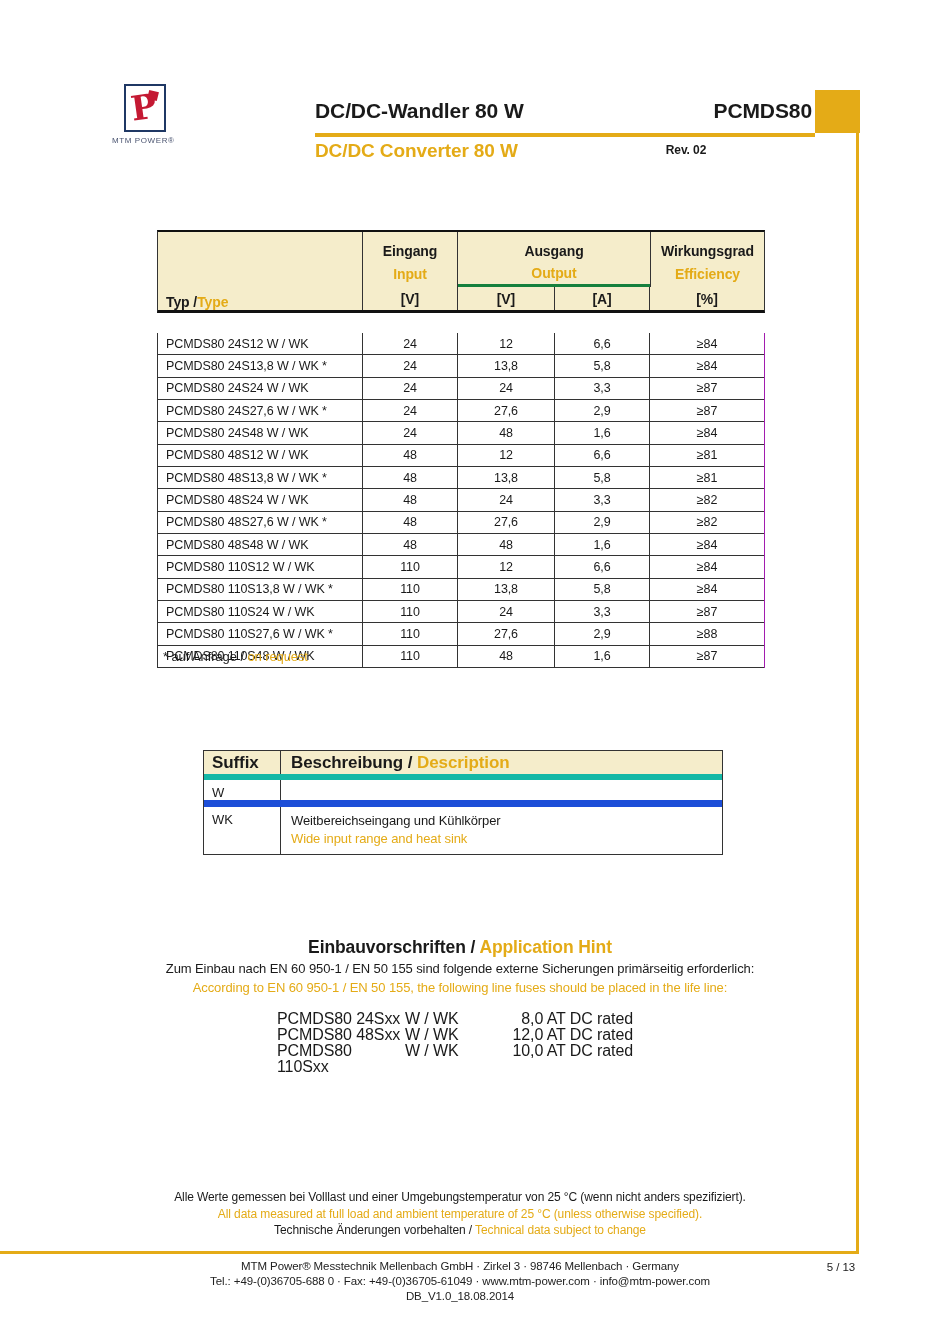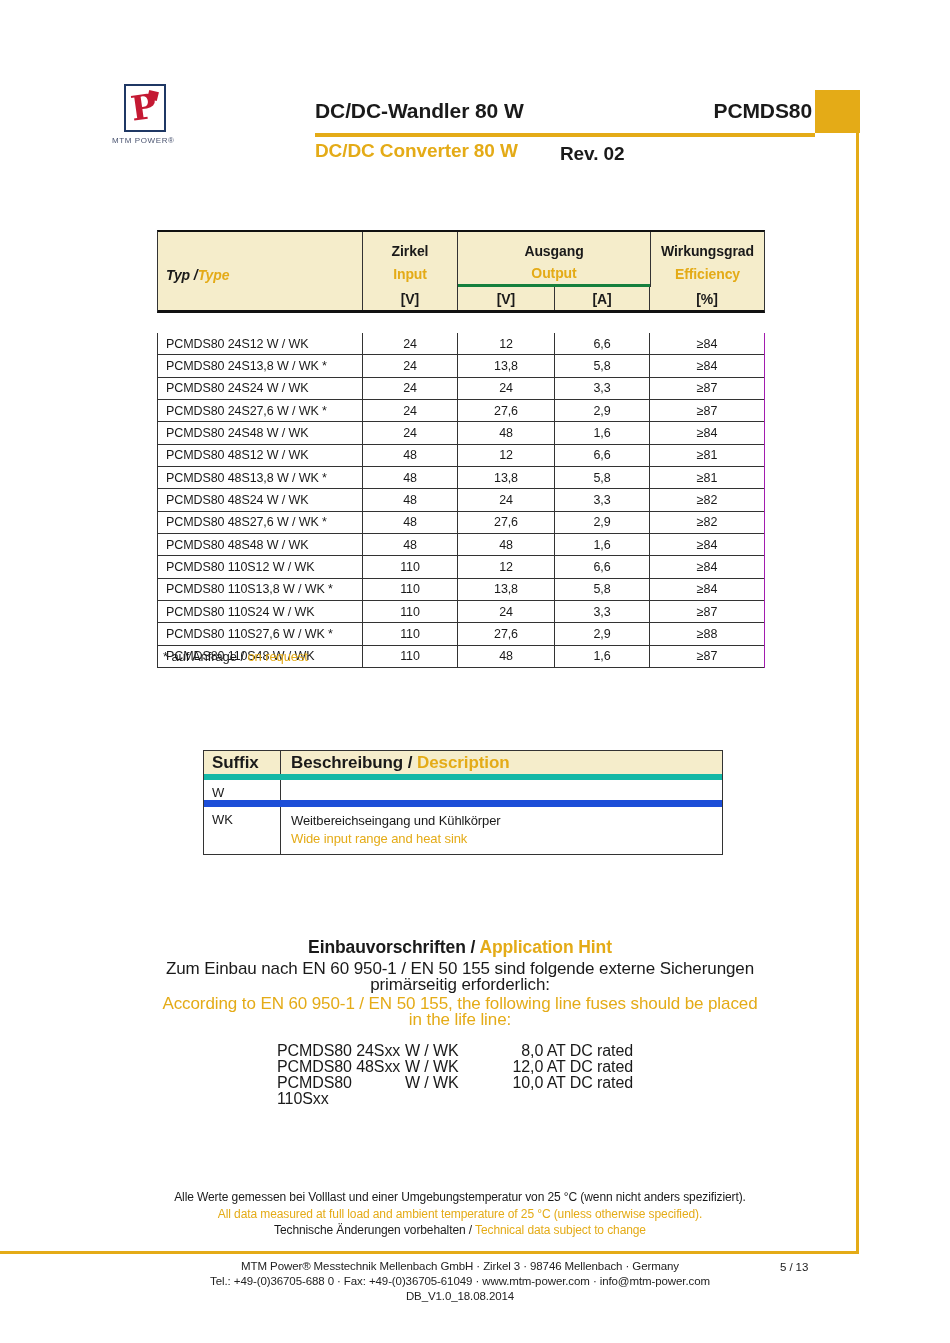--- a/index.html
+++ b/index.html
@@ -25,40 +25,40 @@
     background:#fff;position:relative;overflow:hidden;}
   .logo-p{position:absolute;left:5px;top:1px;font-size:34px;font-weight:bold;
     color:var(--logo-red);transform:rotate(-8deg);font-family:"DejaVu Serif",serif;}
   .logo-frag{position:absolute;width:10px;height:9px;background:var(--logo-red);
     right:6px;top:5px;transform:rotate(14deg);}
   .logo-label{font-size:8px;color:#4a5470;letter-spacing:0.6px;margin-top:4px;white-space:nowrap;}
 
   .title-de{left:315px;top:99px;font-size:21px;font-weight:bold;}
   .product{left:560px;top:99px;width:252px;text-align:right;font-size:21px;font-weight:bold;}
   .title-en{left:315px;top:140px;font-size:19px;font-weight:bold;}
-  .revision{left:560px;top:143px;width:252px;text-align:left;font-size:19px;font-weight:bold;}
+  .revision{left:560px;top:143px;width:252px;text-align:center;font-size:12px;font-weight:bold;}
   .gold-hline{left:315px;top:133px;width:500px;height:4px;background:var(--accent);}
   .gold-block{left:815px;top:90px;width:45px;height:43px;background:var(--accent);}
   .gold-vline{left:856px;top:133px;width:3px;height:1120px;background:var(--accent);}
   .gold-bottomline{left:0;top:1251px;width:859px;height:3px;background:var(--accent);}
 
   
   .mt{left:157px;top:230px;width:608px;box-sizing:border-box;}
   .mt-header{
     display:grid;grid-template-columns:205px 95px 97px 95px 114px;
     grid-template-rows:29px 26px 23px;
     background:var(--cream);box-sizing:border-box;
     border-top:2px solid #111;border-bottom:3px solid #111;
     border-left:1px solid #333;border-right:1px solid #333;
   }
   .hc{display:flex;align-items:center;justify-content:center;font-weight:bold;font-size:14px;box-sizing:border-box;}
   .hc.top{align-items:flex-end;padding-bottom:2px;}
   .br{border-right:1px solid #333;}
-  .type-hc{grid-row:1/4;grid-column:1;justify-content:flex-start;align-items:center;
-    padding:8px 12px 0 8px;font-style:italic;}
+  .type-hc{grid-row:1/4;grid-column:1;justify-content:flex-start;align-items:flex-end;
+    padding:8px 12px 0 8px;}
   .out-span{grid-column:3/5;}
   .out-en{border-bottom:3px solid #15803d;}
   .mt-body{
     display:grid;grid-template-columns:205px 95px 97px 95px 114px;
     grid-auto-rows:22.35px;
     border-left:1px solid #333;border-right:1px solid #a21caf;box-sizing:border-box;margin-top:20px;
   }
   .cell{display:flex;align-items:center;justify-content:center;
     font-size:12.5px;border-bottom:1px solid #333;box-sizing:border-box;white-space:nowrap;}
   .cell.type{justify-content:flex-start;padding-left:8px;}
@@ -71,30 +71,30 @@
   .st-header .shc{display:flex;align-items:center;font-weight:bold;font-size:17px;
     padding-left:8px;box-sizing:border-box;}
   .st-row{display:grid;grid-template-columns:77px 1fr;box-sizing:border-box;}
   .st-row + .st-row{border-top:7px solid #1d4ed8;}
   .st-suffix{border-right:1px solid #333;padding:5px 0 0 8px;font-size:13px;box-sizing:border-box;}
   .st-desc{padding:5px 0 6px 10px;font-size:13px;line-height:18px;box-sizing:border-box;}
 
   
   .hint{left:155px;top:936px;width:610px;text-align:center;}
   .hint-title{font-size:17.5px;font-weight:bold;line-height:22px;}
-  .hint-intro{font-size:17px;line-height:16px;margin-top:3px;}
+  .hint-intro{font-size:13px;line-height:16px;margin-top:3px;}
   .fuse-list{margin:15px 0 0 122px;width:356px;}
   .fuse-row{display:grid;grid-template-columns:128px 100px 128px;line-height:16px;font-size:16px;}
   .fuse-model,.fuse-suffix{text-align:left;}
   .fuse-rating{text-align:right;}
 
   
   .notes{left:155px;top:1189px;width:610px;text-align:center;font-size:12px;line-height:16.5px;}
   .footer{left:155px;top:1259px;width:610px;text-align:center;font-size:11.5px;line-height:15px;color:#222;}
-  .pageno{left:780px;top:1261px;width:75px;text-align:left;font-size:11.5px;}
+  .pageno{left:780px;top:1261px;width:75px;text-align:right;font-size:11.5px;}
 </style>
 </head>
 <body>
 
 <div class="page">
 
   <div class="abs logo">
     <div class="logo-box">
       <span class="logo-p">P</span>
       <span class="logo-frag"></span>
@@ -109,21 +109,21 @@
   <div class="abs gold-vline"></div>
   <div class="abs title-en gold">DC/DC Converter 80 W</div>
   <div class="abs revision">Rev. 02</div>
 
   <div class="abs mt">
     <div class="mt-header">
       <div class="hc type-hc br">
         <span>Typ / </span>
           <span class="gold">Type</span>
       </div>
-      <div class="hc top br" style="grid-row:1;grid-column:2">Zirkel</div>
+      <div class="hc top br" style="grid-row:1;grid-column:2">Eingang</div>
       <div class="hc top out-span" style="grid-row:1">Ausgang</div>
       <div class="hc top" style="grid-row:1;grid-column:5;border-left:1px solid #333">Wirkungsgrad</div>
       <div class="hc gold br" style="grid-row:2;grid-column:2">Input</div>
       <div class="hc gold out-span out-en" style="grid-row:2">Output</div>
       <div class="hc gold" style="grid-row:2;grid-column:5;border-left:1px solid #333">Efficiency</div>
       <div class="hc br" style="grid-row:3;grid-column:2">[V]</div>
       <div class="hc br" style="grid-row:3;grid-column:3">[V]</div>
       <div class="hc br" style="grid-row:3;grid-column:4">[A]</div>
       <div class="hc" style="grid-row:3;grid-column:5">[%]</div>
     </div>

